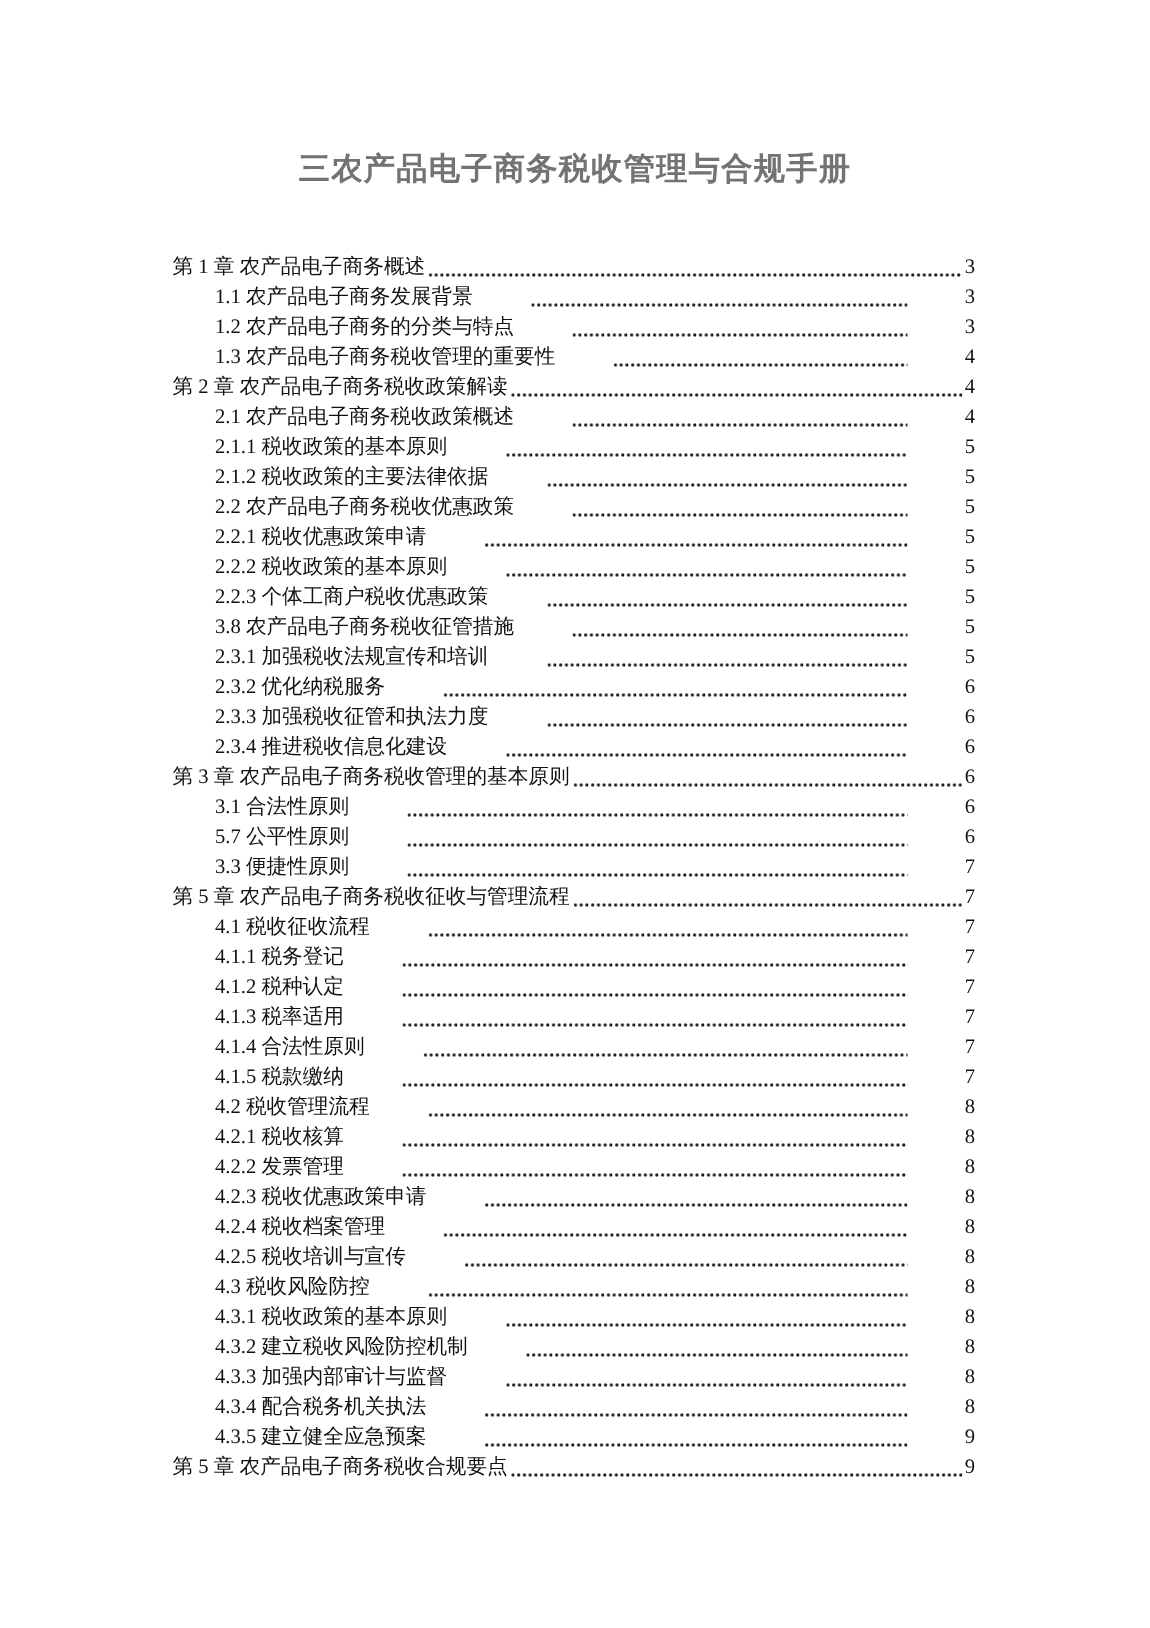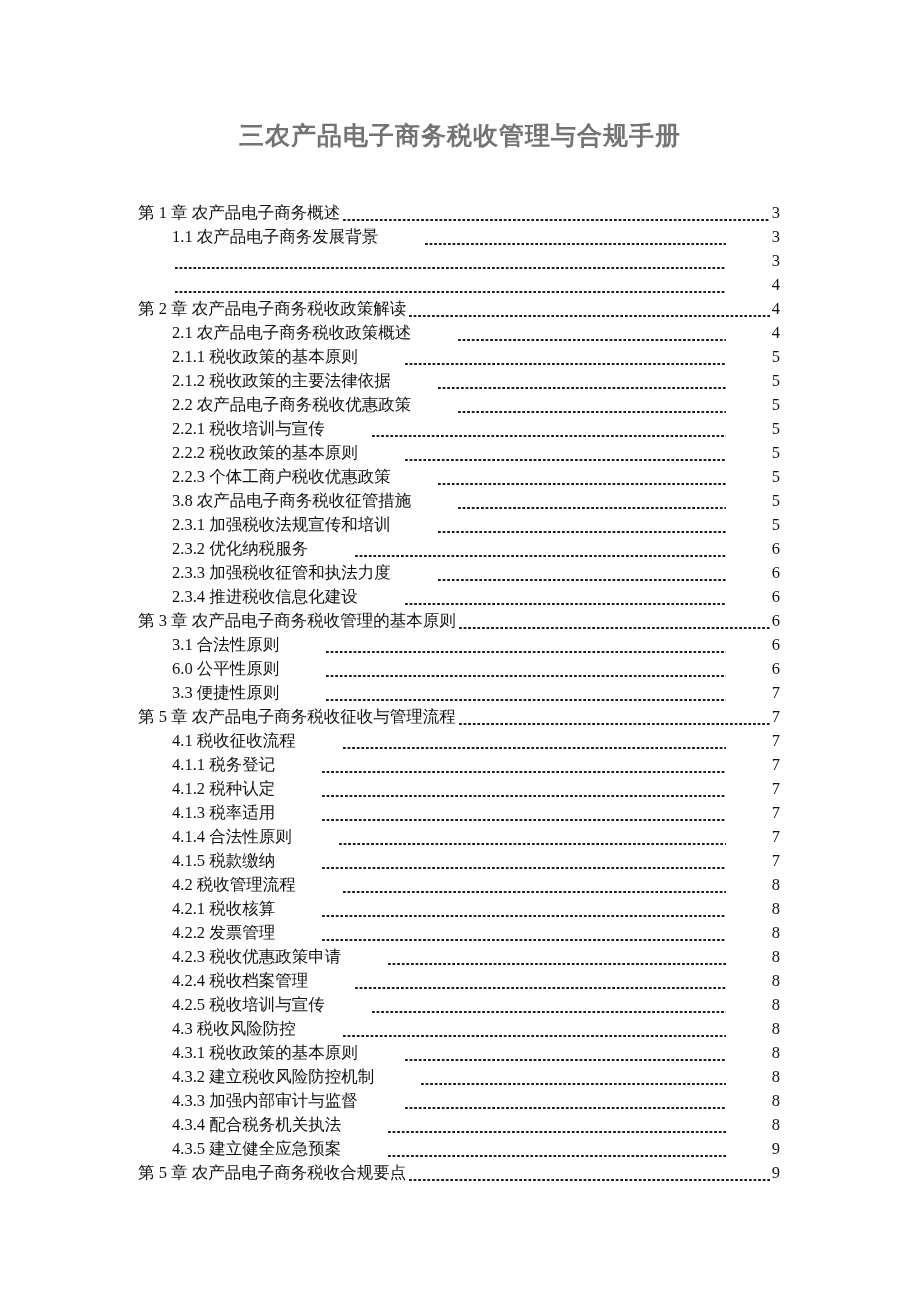--- a/index.html
+++ b/index.html
@@ -66,24 +66,26 @@
         <span class="toc-label">第 1 章 农产品电子商务概述</span>
         <span class="toc-leader"></span>
         <span class="toc-page">3</span>
       </div>
       <div class="toc-row lvl2">
         <span class="toc-label">1.1 农产品电子商务发展背景</span>
         <span class="toc-leader"></span>
         <span class="toc-page">3</span>
       </div>
       <div class="toc-row lvl2">
+        <span class="toc-label">1.2 农产品电子商务的分类与特点</span>
         <span class="toc-leader"></span>
         <span class="toc-page">3</span>
       </div>
       <div class="toc-row lvl2">
+        <span class="toc-label">1.3 农产品电子商务税收管理的重要性</span>
         <span class="toc-leader"></span>
         <span class="toc-page">4</span>
       </div>
       <div class="toc-row lvl1">
         <span class="toc-label">第 2 章 农产品电子商务税收政策解读</span>
         <span class="toc-leader"></span>
         <span class="toc-page">4</span>
       </div>
       <div class="toc-row lvl2">
         <span class="toc-label">2.1 农产品电子商务税收政策概述</span>
@@ -99,21 +101,21 @@
         <span class="toc-label">2.1.2 税收政策的主要法律依据</span>
         <span class="toc-leader"></span>
         <span class="toc-page">5</span>
       </div>
       <div class="toc-row lvl2">
         <span class="toc-label">2.2 农产品电子商务税收优惠政策</span>
         <span class="toc-leader"></span>
         <span class="toc-page">5</span>
       </div>
       <div class="toc-row lvl2">
-        <span class="toc-label">2.2.1 税收培训与宣传</span>
+        <span class="toc-label">2.2.1 税收优惠政策申请</span>
         <span class="toc-leader"></span>
         <span class="toc-page">5</span>
       </div>
       <div class="toc-row lvl2">
         <span class="toc-label">2.2.2 税收政策的基本原则</span>
         <span class="toc-leader"></span>
         <span class="toc-page">5</span>
       </div>
       <div class="toc-row lvl2">
         <span class="toc-label">2.2.3 个体工商户税收优惠政策</span>
@@ -149,21 +151,21 @@
         <span class="toc-label">第 3 章 农产品电子商务税收管理的基本原则</span>
         <span class="toc-leader"></span>
         <span class="toc-page">6</span>
       </div>
       <div class="toc-row lvl2">
         <span class="toc-label">3.1 合法性原则</span>
         <span class="toc-leader"></span>
         <span class="toc-page">6</span>
       </div>
       <div class="toc-row lvl2">
-        <span class="toc-label">6.0 公平性原则</span>
+        <span class="toc-label">5.7 公平性原则</span>
         <span class="toc-leader"></span>
         <span class="toc-page">6</span>
       </div>
       <div class="toc-row lvl2">
         <span class="toc-label">3.3 便捷性原则</span>
         <span class="toc-leader"></span>
         <span class="toc-page">7</span>
       </div>
       <div class="toc-row lvl1">
         <span class="toc-label">第 5 章 农产品电子商务税收征收与管理流程</span>

